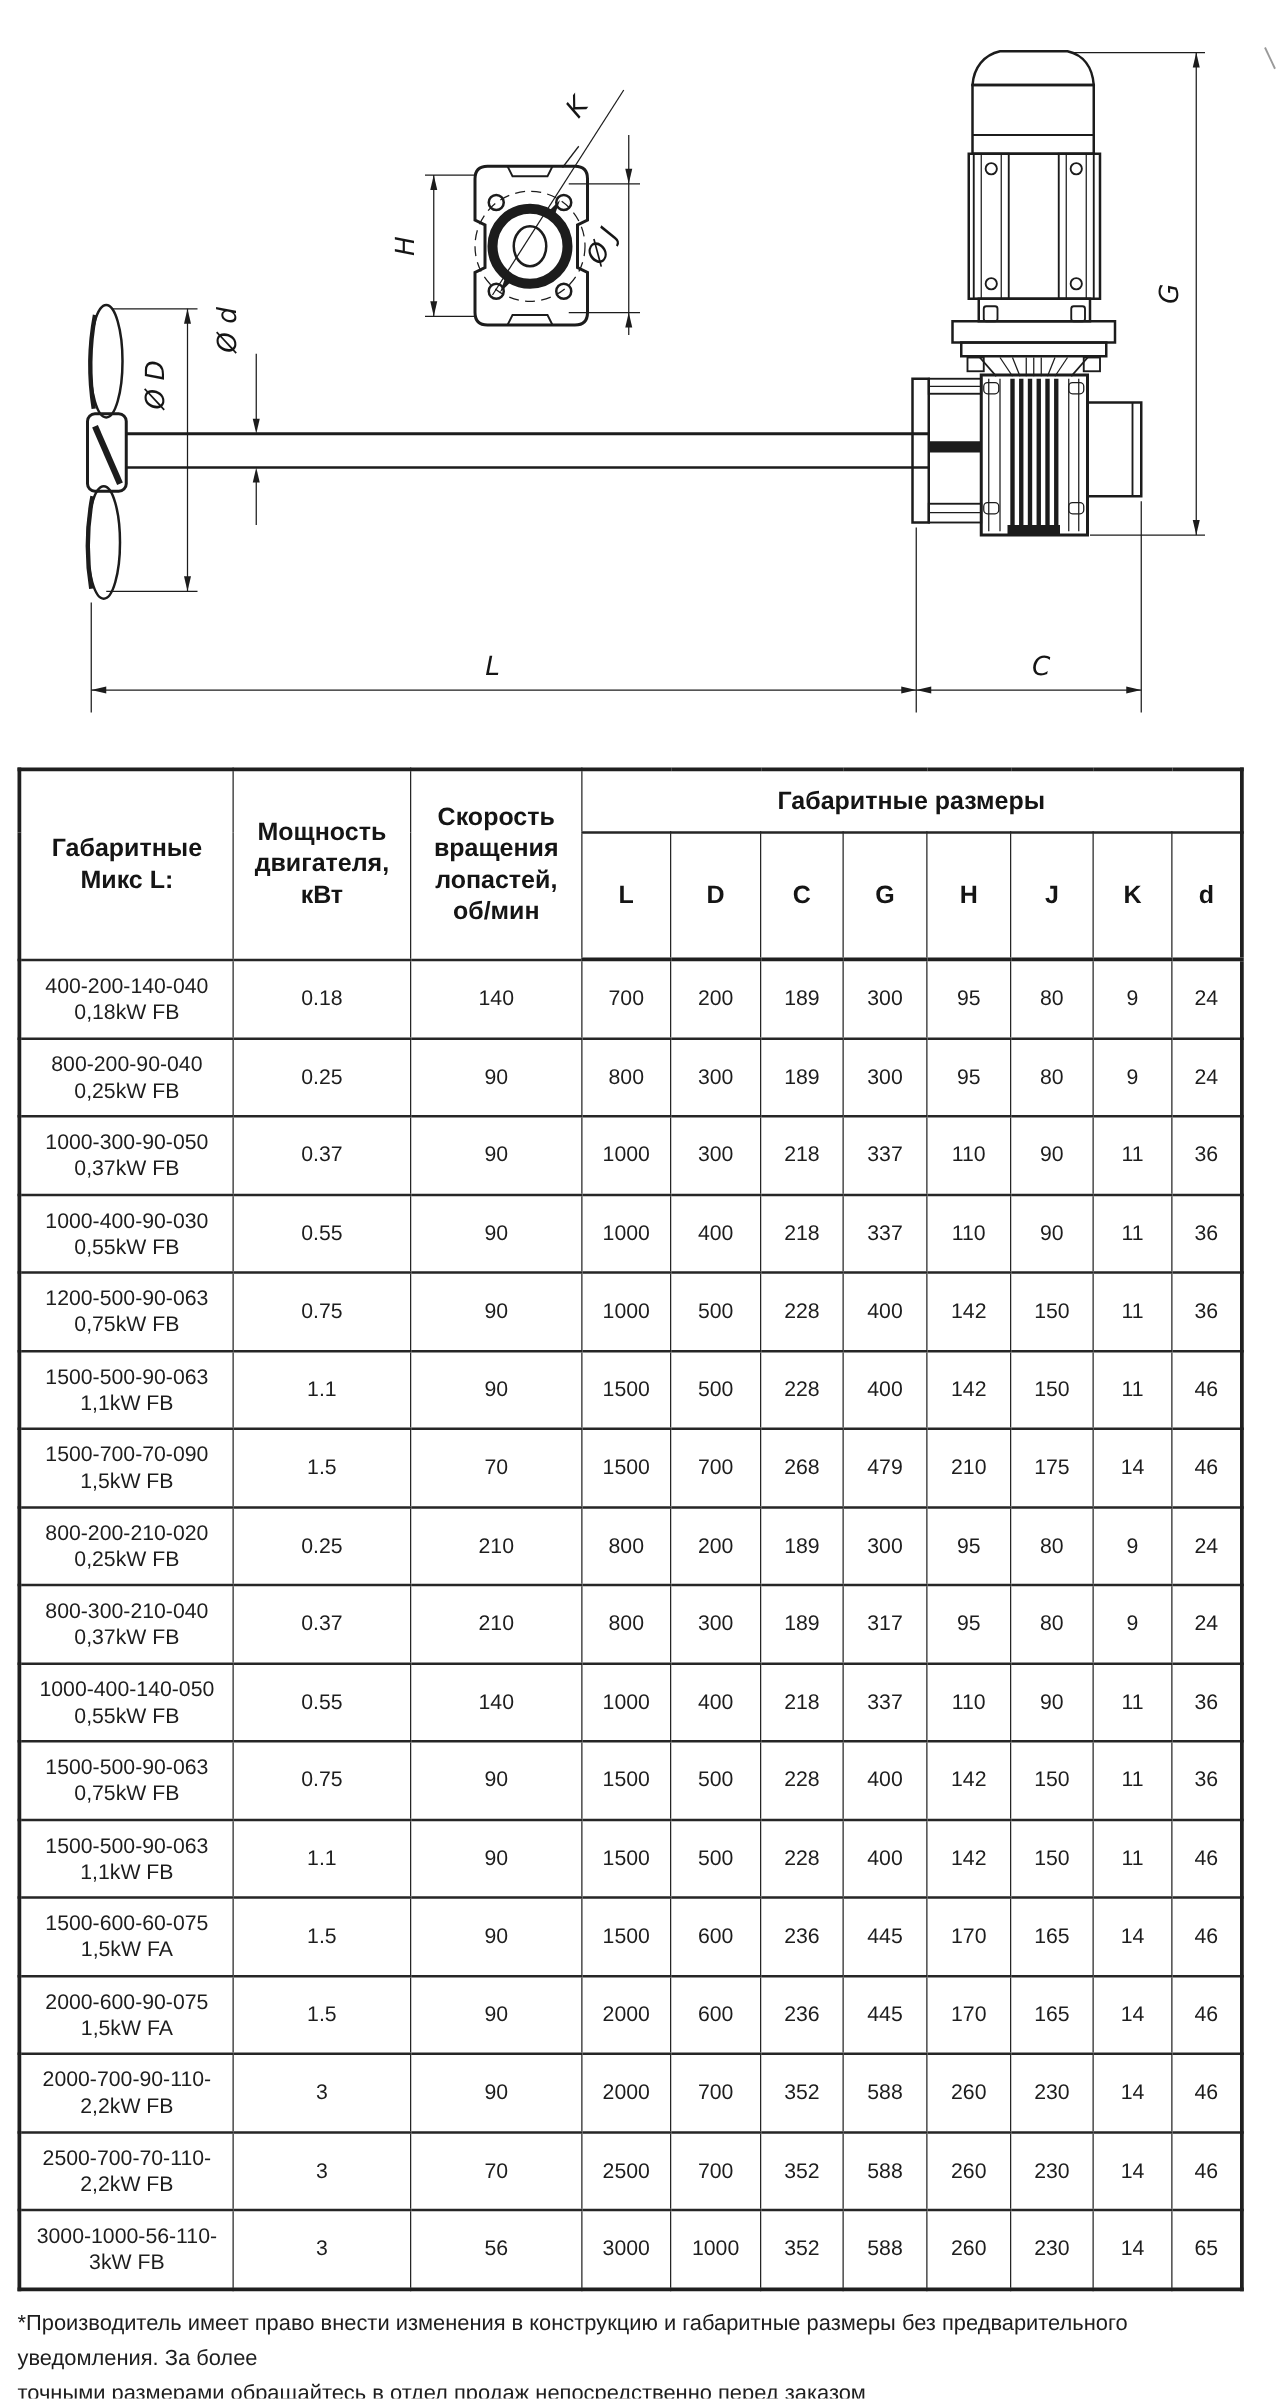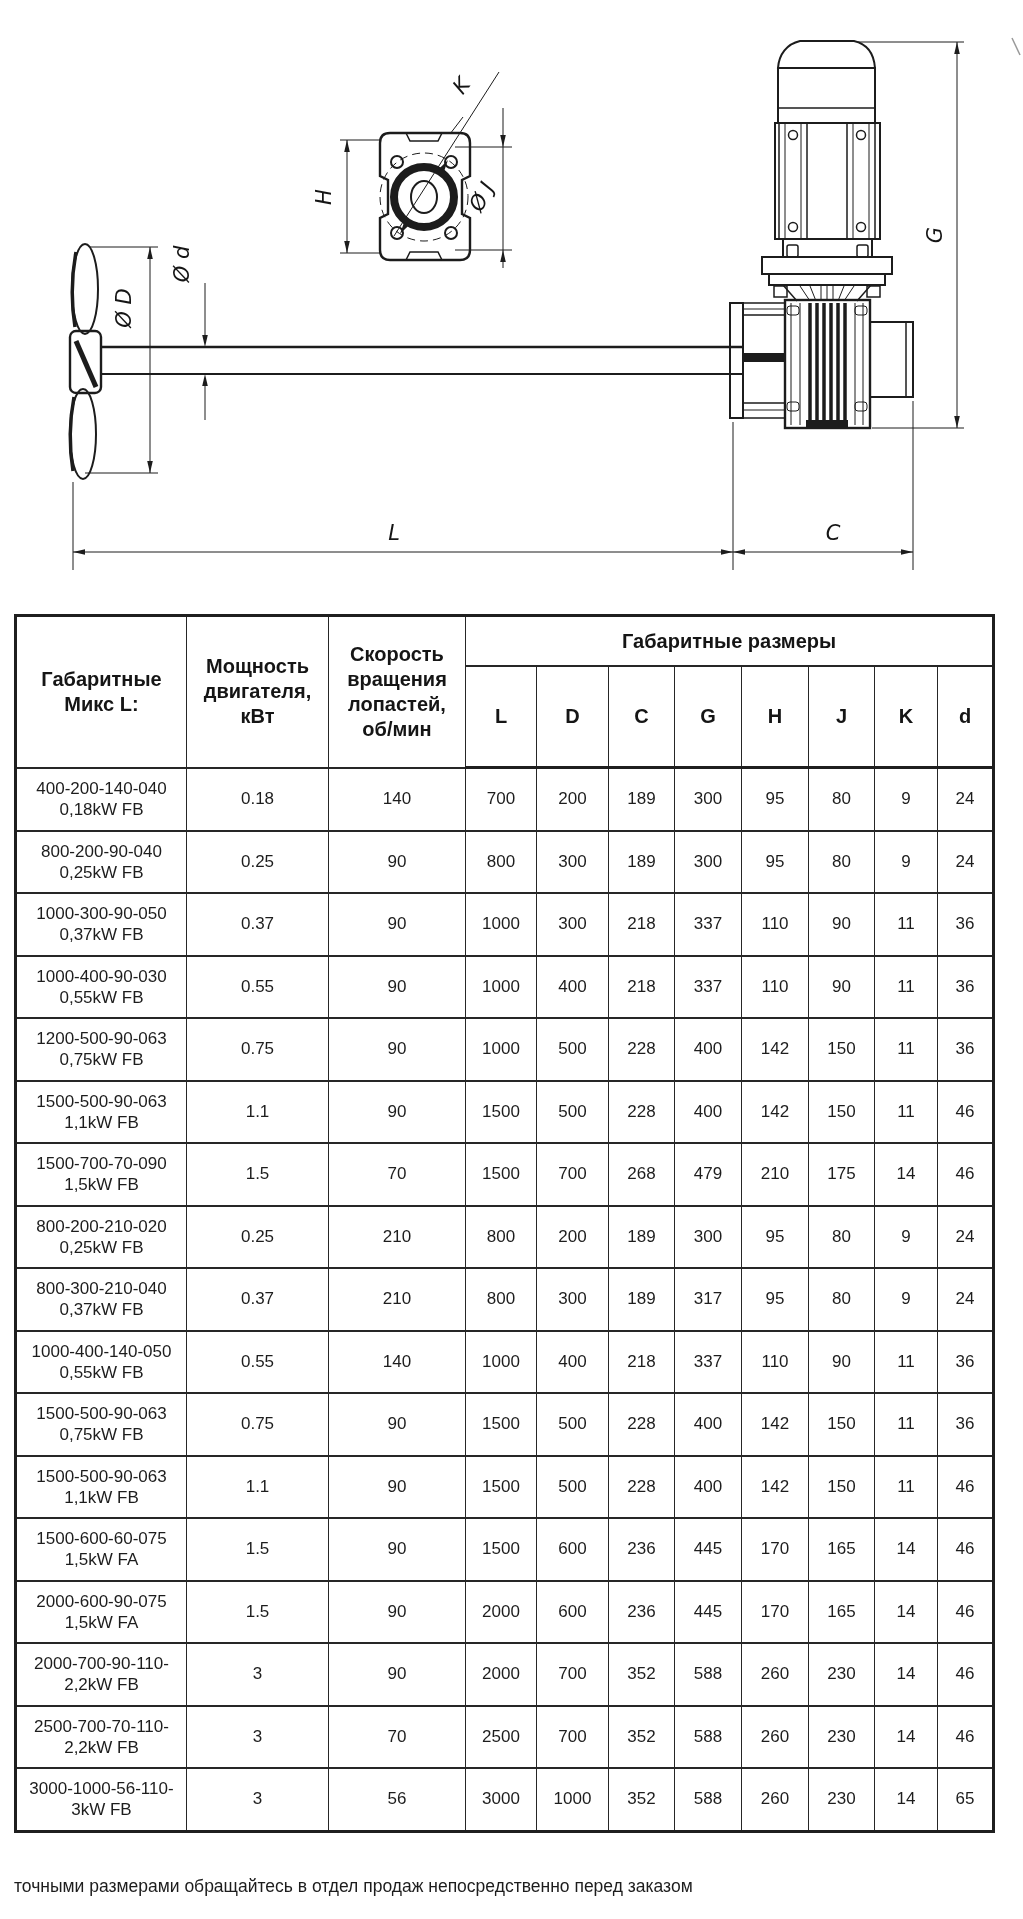--- a/index.html
+++ b/index.html
@@ -494,17 +494,17 @@
           <td>588</td>
           <td>260</td>
           <td>230</td>
           <td>14</td>
           <td>65</td>
         </tr>
       </tbody>
   </table>
 
   <p class="footnote">
-    <br>
+    <span>*Производитель имеет право внести изменения в конструкцию и габаритные размеры  без предварительного уведомления. За более</span><br>
     <span>точными размерами обращайтесь в отдел продаж непосредственно перед заказом</span>
   </p>
 
 </div>
 
 </body></html>

